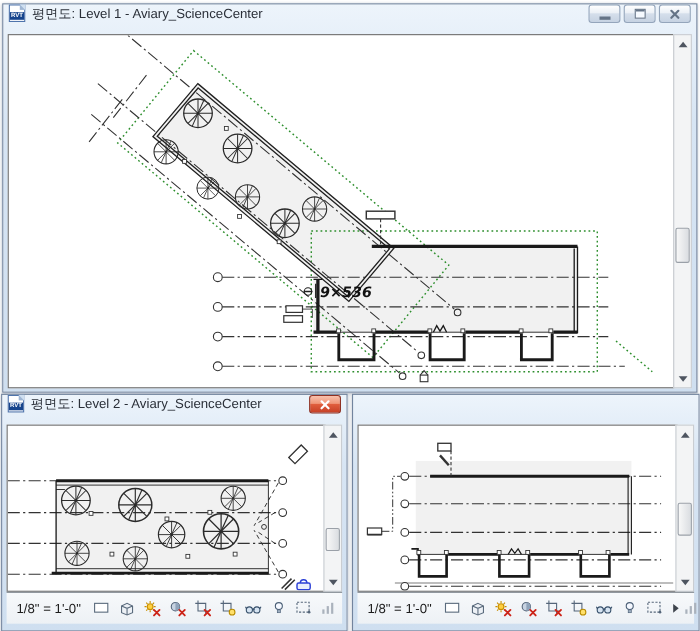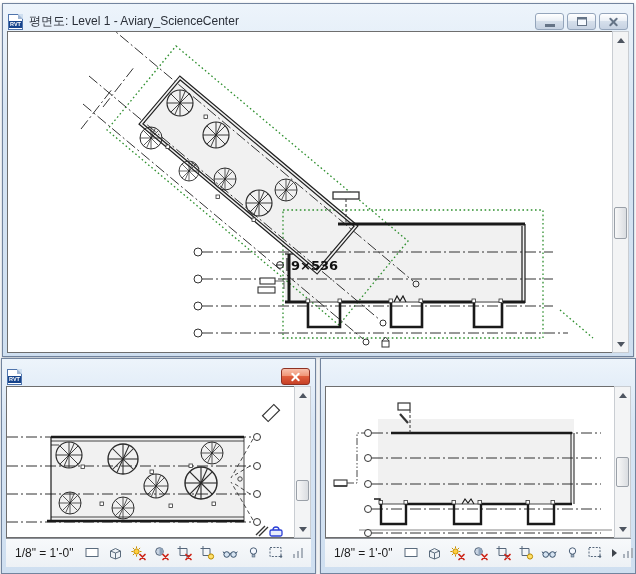--- a/index.html
+++ b/index.html
@@ -2,21 +2,21 @@
 <html><head>
 <meta charset="utf-8">
 <style>
   html,body{margin:0;padding:0;background:#fff;}
   body{width:636px;height:574px;position:relative;overflow:hidden;
        font-family:"Liberation Sans",sans-serif;}
   
   .win{position:absolute;background:linear-gradient(#EDF4FB,#D7E5F4 30%,#CFDFF0);
        border:1px solid #72849E;box-shadow:0 1px 3px rgba(40,60,90,.35);box-sizing:border-box;}
   .titlebar{position:absolute;left:0;right:0;top:0;height:26px;display:flex;
-            align-items:flex-end;gap:6px;padding:0 5px;box-sizing:border-box;}
+            align-items:flex-start;gap:6px;padding:0 5px;box-sizing:border-box;}
   .title{font-size:12px;color:#2A2F38;white-space:nowrap;overflow:hidden;flex:1;}
   .winbtns{display:flex;gap:3px;margin-left:auto;}
   .wbtn{width:29px;height:17px;border:1px solid #94A5BB;border-radius:3px;box-sizing:border-box;
         background:linear-gradient(#FFFFFF,#EBF0F6 45%,#D5DFEB 50%,#C6D2E2);
         display:flex;align-items:center;justify-content:center;position:relative;}
   .wbtn.red{background:linear-gradient(#F8C0AC,#F09678 45%,#E05E3D 50%,#C64026);
         border-color:#8F3123;}
   .g-min{width:10px;height:3px;background:#657487;margin-top:7px;}
   .g-rst{width:8px;height:7px;border:1px solid #657487;background:#F6FAFF;
          box-shadow:inset 0 1.5px 0 #657487;}
@@ -25,21 +25,21 @@
          background:#657487;border-radius:1px;}
   .g-x::before{transform:rotate(45deg);} .g-x::after{transform:rotate(-45deg);}
   .wbtn.red .g-x::before,.wbtn.red .g-x::after{background:#fff;}
   .rvticon{width:15px;height:16px;background:#fff;border:1px solid #4F74AC;position:relative;
            box-sizing:border-box;flex:0 0 auto;}
   .rvticon::after{content:"";position:absolute;right:-1px;top:-1px;border-style:solid;
            border-width:0 5px 5px 0;border-color:transparent #CFDFF0 #9FB6D4 transparent;}
   .rvtband{position:absolute;left:0;right:0;bottom:1px;height:7px;background:#17448C;
            color:#fff;font-size:5.5px;font-weight:bold;text-align:center;line-height:7px;
            letter-spacing:0;}
-  .canvas{position:absolute;background:#fff;border:1px solid #6E6E6E;box-sizing:border-box;overflow:hidden;}
+  .canvas{position:absolute;background:#fff;border:1px solid #6E6E6E;box-sizing:border-box;overflow:hidden;font-style:italic;}
   
   .vsb{position:absolute;width:17px;background:#F3F4F5;border:1px solid #C9CDD2;box-sizing:border-box;}
   .sb-arrow{position:absolute;left:0;width:100%;height:16px;display:flex;align-items:center;justify-content:center;}
   .tri-up{width:0;height:0;border-left:4px solid transparent;border-right:4px solid transparent;
           border-bottom:5px solid #4E5560;}
   .tri-dn{width:0;height:0;border-left:4px solid transparent;border-right:4px solid transparent;
           border-top:5px solid #4E5560;}
   .sb-thumb{position:absolute;left:1px;width:13px;border:1px solid #9AA0A8;border-radius:2px;
           background:linear-gradient(90deg,#F8F8F8,#DADDE1);box-sizing:border-box;}
   
@@ -200,20 +200,21 @@
         <span class="tri-dn"></span>
       </div>
   </div>
 </div>
 
 <div class="win" style="left:1px;top:358px;width:315px;height:216px;">
   <div class="titlebar">
     <span class="rvticon">
         <span class="rvtband">RVT</span>
       </span>
+    <span class="title">평면도: Level 2 - Aviary_ScienceCenter</span>
     <span class="winbtns">
       <span class="wbtn red">
           <span class="g-x"></span>
         </span>
     </span>
   </div>
 
   <div class="canvas" style="left:4px;top:27px;width:290px;height:152px;">
     <svg width="288" height="150" viewBox="0 0 288 150">
       <defs>

